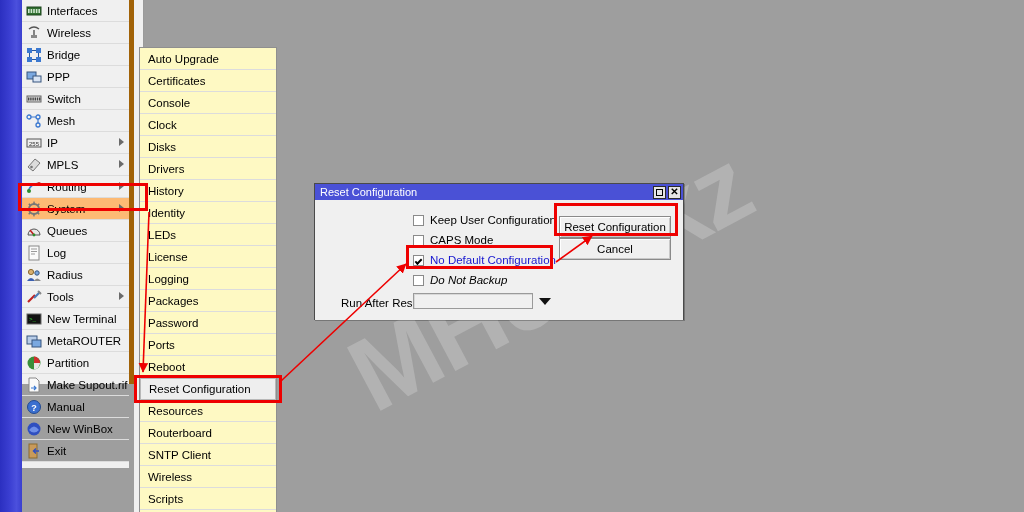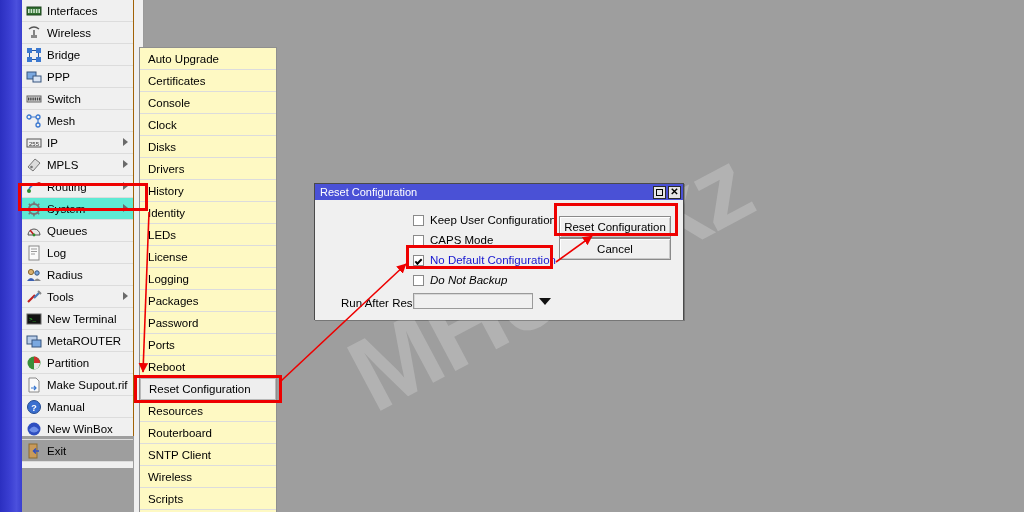--- a/index.html
+++ b/index.html
@@ -32,23 +32,23 @@
 
   
   #winbox-bar {
     position:absolute; left:0; top:0; width:22px; height:512px;
     background:linear-gradient(90deg,#2b2fc0 0%, #3b3fd2 45%, #4b50dd 75%, #3a3fcf 100%);
     overflow:hidden;
   }
 
   
   #main-menu {
-    position:absolute; left:22px; top:0; width:112px; height:436px;
+    position:absolute; left:22px; top:0; width:112px; height:384px;
     background:#f0f0f0;
-    border-right:1px solid #a16207;
+    border-right:5px solid #a16207;
   }
   #main-menu .mi {
     height:22px; display:flex; align-items:center;
     padding-left:4px;
     border-bottom:1px solid #dcdcdc;
     font-size:11.5px; color:#000;
     position:relative;
     white-space:nowrap;
   }
   #main-menu .mi .ic {
@@ -56,21 +56,21 @@
     flex:0 0 16px;
     display:block;
   }
   #main-menu .mi .arr {
     position:absolute; right:5px; top:6px;
     width:0;height:0;
     border-left:5px solid #6a6a6a;
     border-top:4px solid transparent;
     border-bottom:4px solid transparent;
   }
-  #main-menu .mi.sel { background:#5eead4; }
+  #main-menu .mi.sel { background:#fdba74; }
   #main-menu .filler { background:#f0f0f0; }
 
   
   #menu-gutter {
     position:absolute; left:134px; top:0; width:10px; height:512px;
     background:#f0f0f0; border-right:1px solid #9a9a9a;
   }
 
   
   #submenu {

